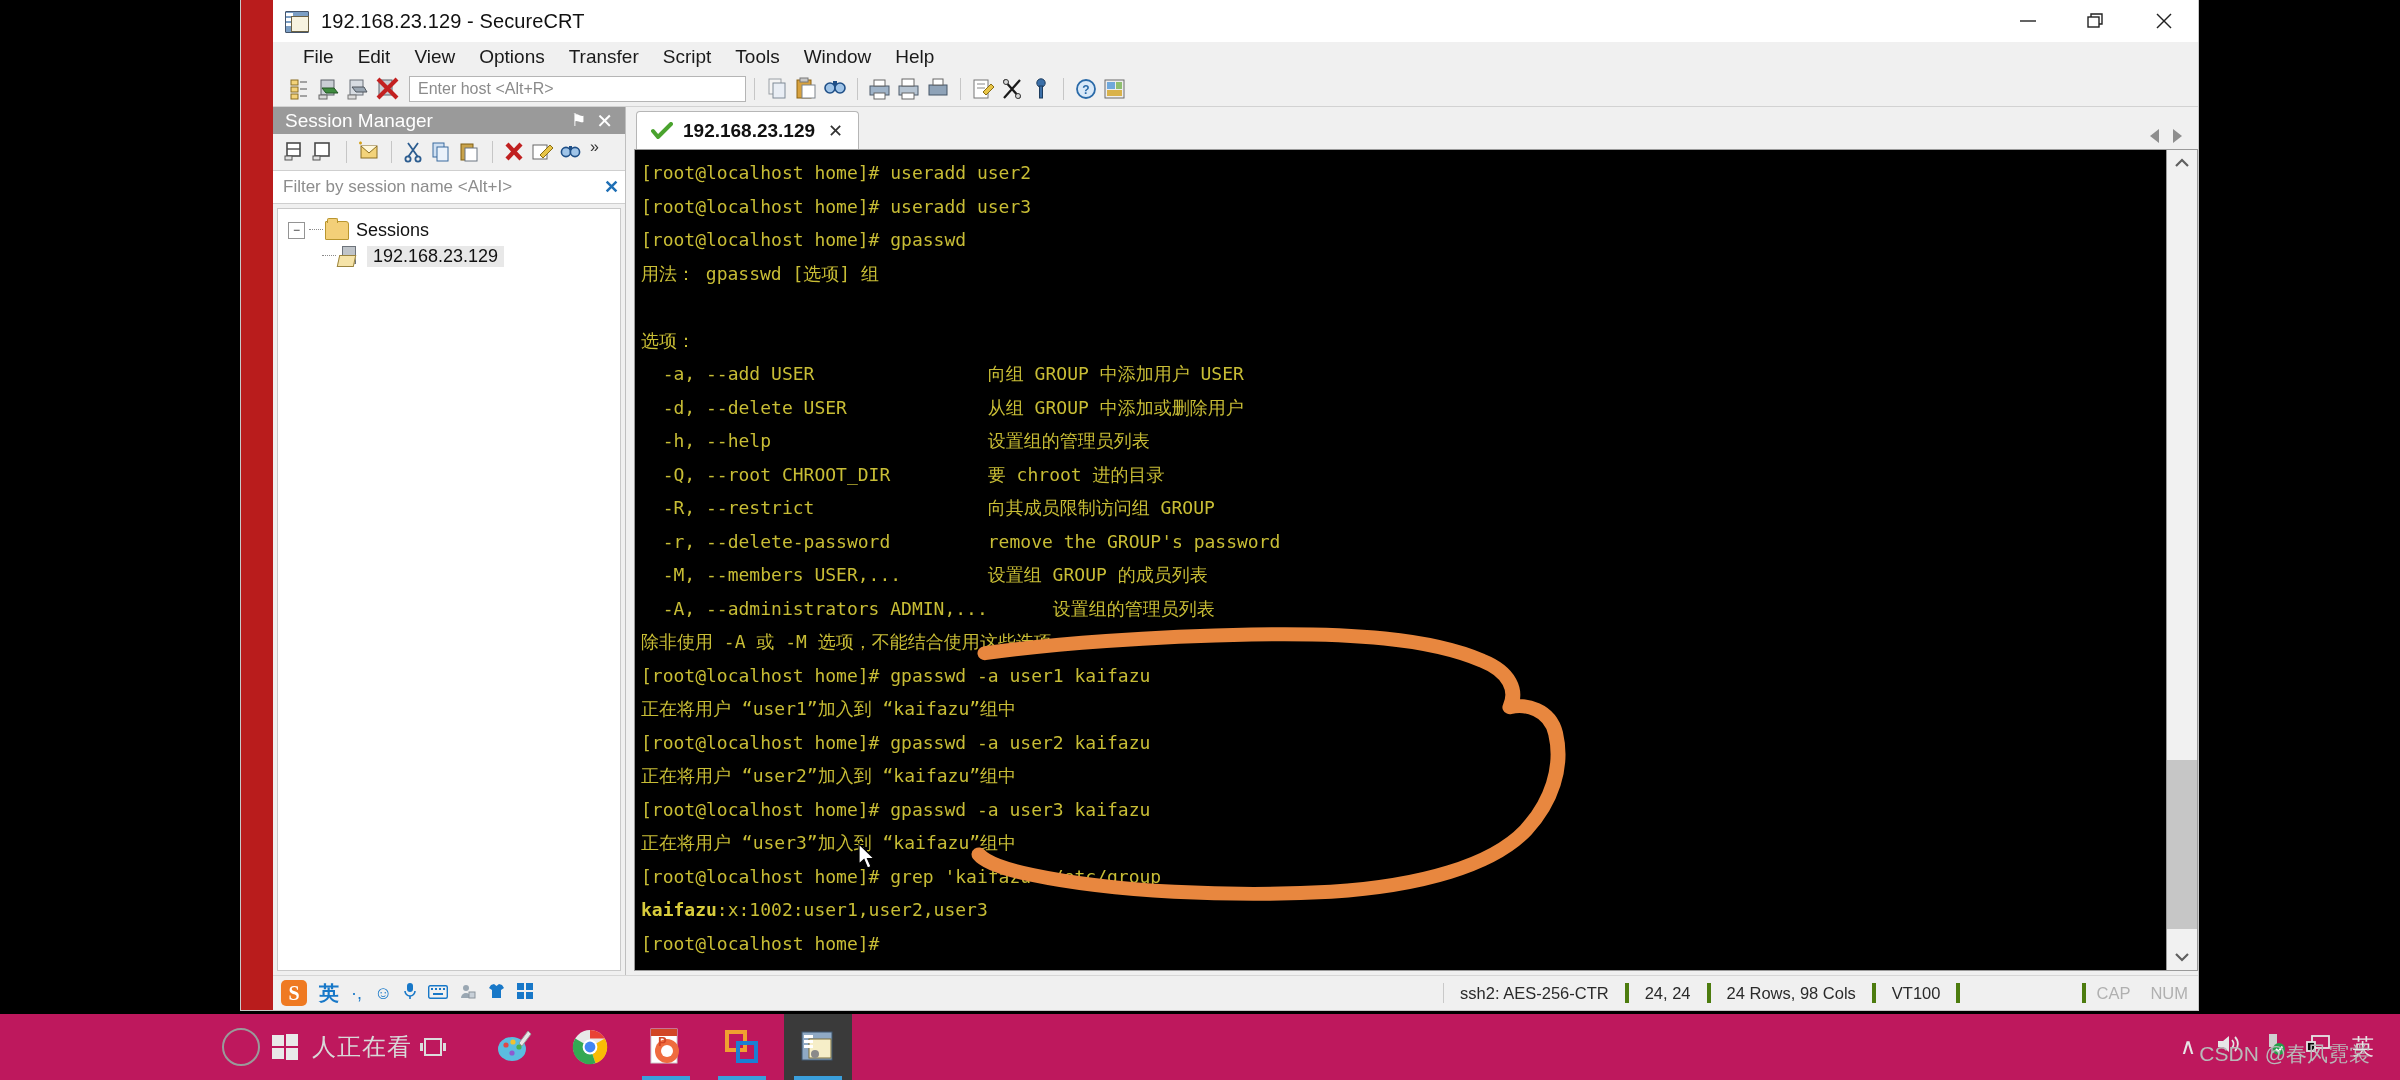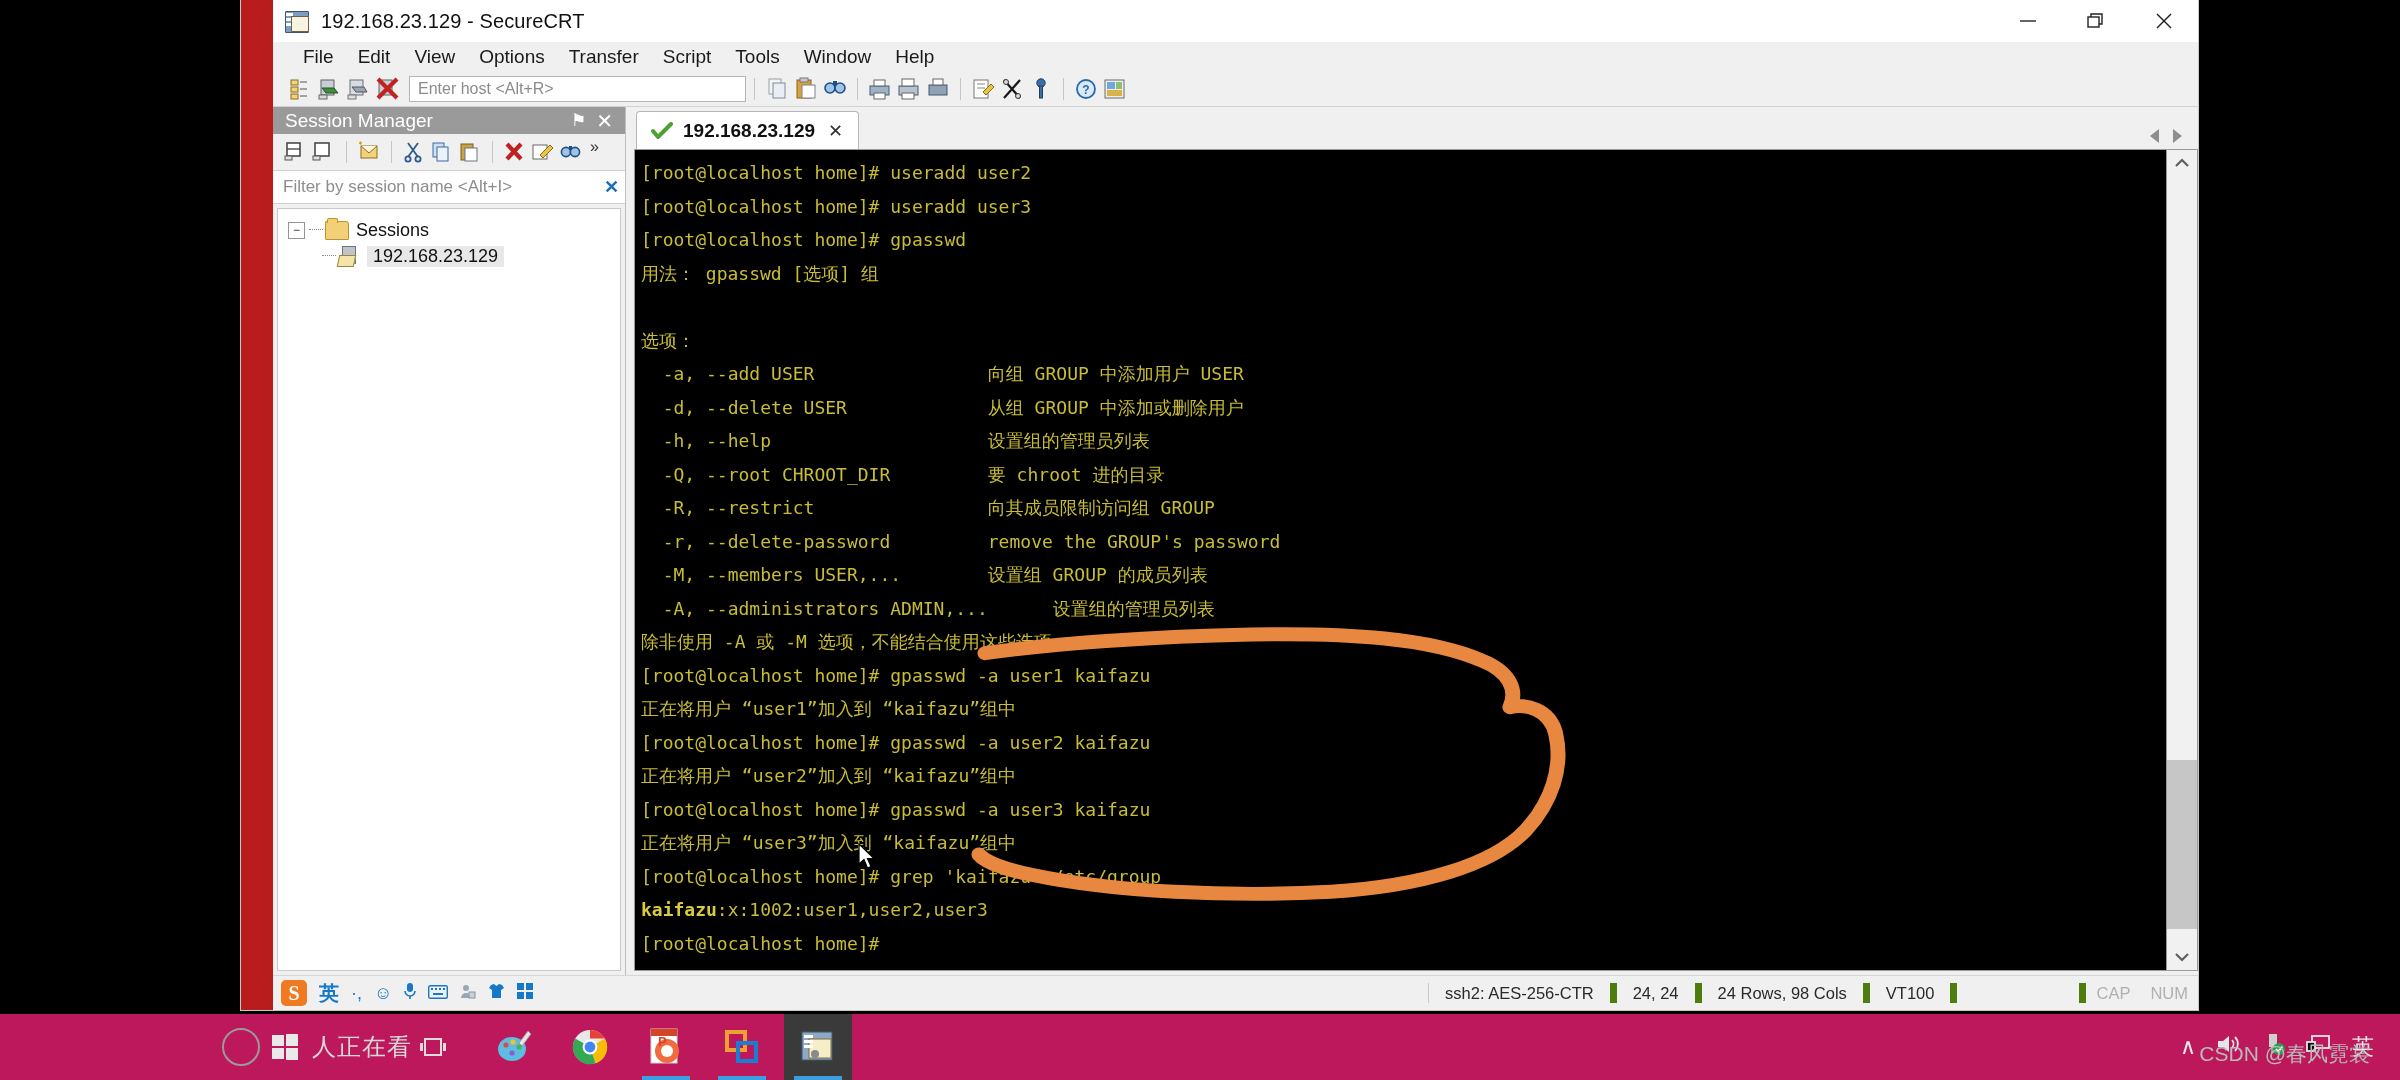--- a/index.html
+++ b/index.html
@@ -101,21 +101,21 @@
 
   
   .statusbar{height:34px;background:#f0f0f0;border-top:1px solid #d6d6d6;display:flex;align-items:center;
     flex:0 0 auto;}
   .imebar{display:flex;align-items:center;gap:12px;padding-left:8px;width:330px;flex:0 0 auto;}
   .sg-logo{width:26px;height:26px;background:#ef7a22;border-radius:5px;color:#fff;font-size:20px;
     font-weight:bold;display:flex;align-items:center;justify-content:center;font-family:"Liberation Serif",serif;}
   .ime-i{color:#1878c8;font-size:18px;}
   .st-cells{margin-left:auto;display:flex;align-items:center;height:34px;}
   .st-cell{font-size:16.5px;color:#2a2a2a;padding:0 16px;height:20px;display:flex;align-items:center;
-    border-right:7px solid #4d7c0f;}
+    border-right:4px solid #4d7c0f;}
   .st-cell.first{border-left:1px solid #c9c9c9;}
   .st-cell.blank{width:90px;}
   .st-cap{font-size:16.5px;color:#b0b0b0;padding:0 10px;}
 
   
   #taskbar{position:absolute;left:0;bottom:0;width:2400px;height:66px;background:#be185d;display:flex;align-items:center;}
   .tb-start{width:62px;height:66px;display:flex;align-items:center;justify-content:center;}
   .tb-search{display:flex;align-items:center;height:66px;padding-left:2px;}
   .tb-srch-text{color:#d8d8d8;font-size:24px;letter-spacing:1px;}
   .tb-cortana{width:34px;height:34px;border:2px solid #9a9a9a;border-radius:50%;margin-left:10px;}

